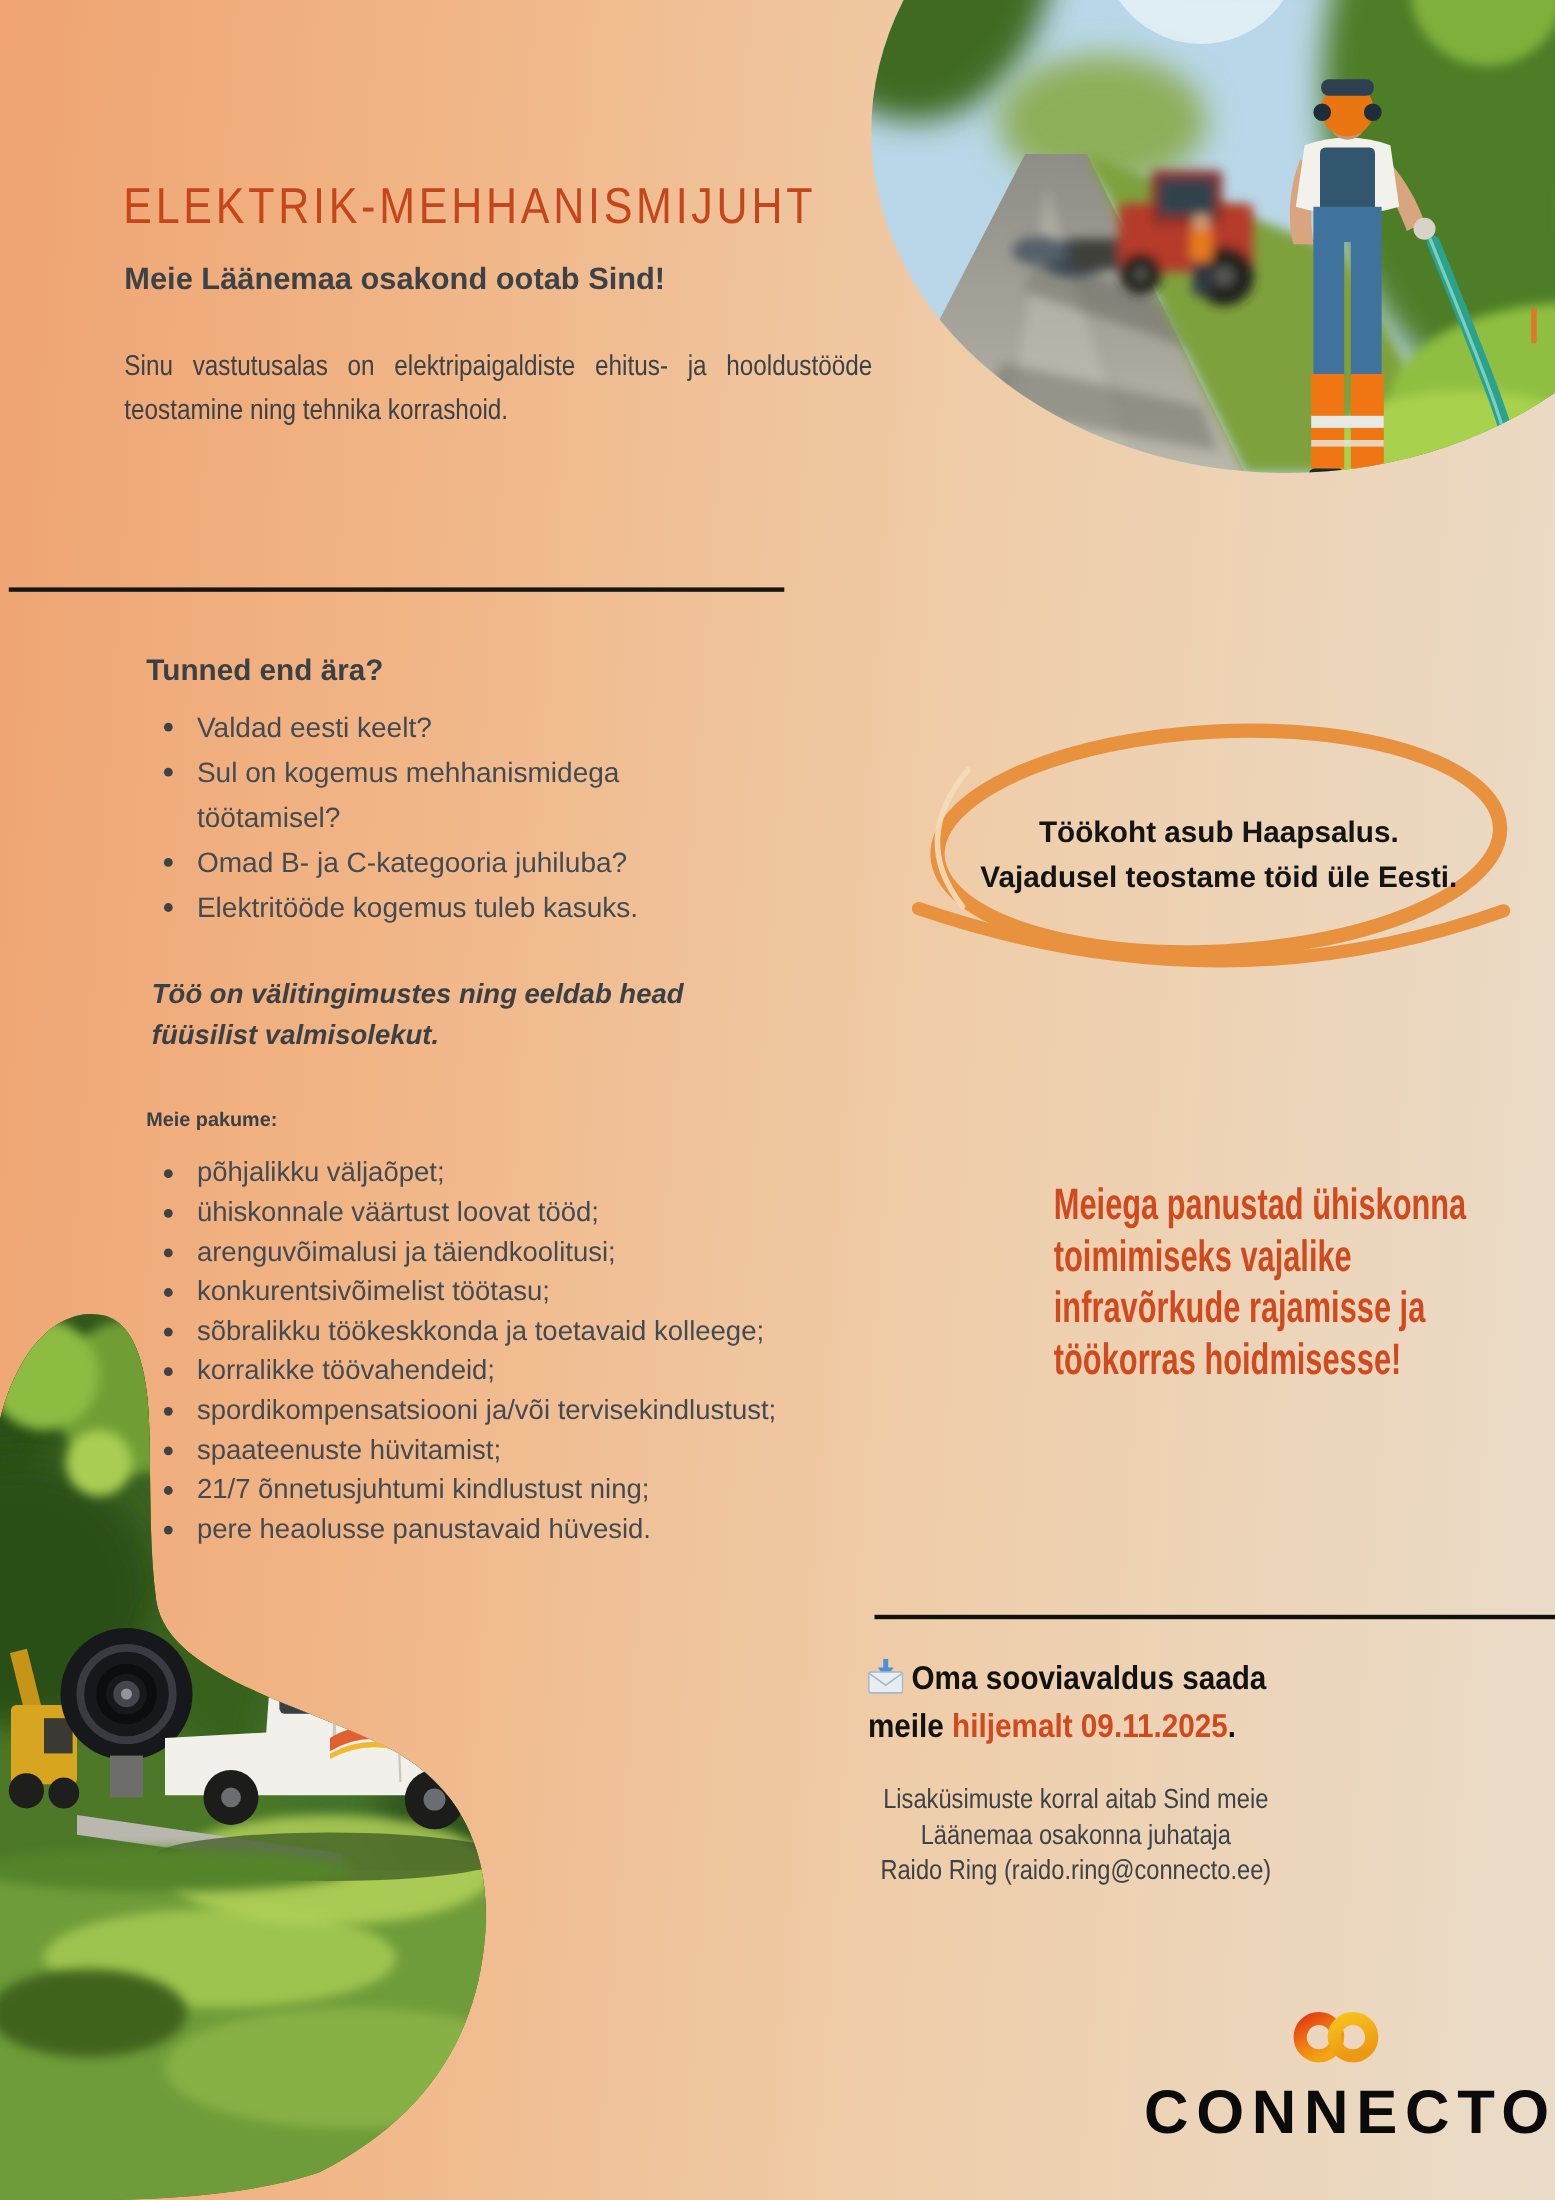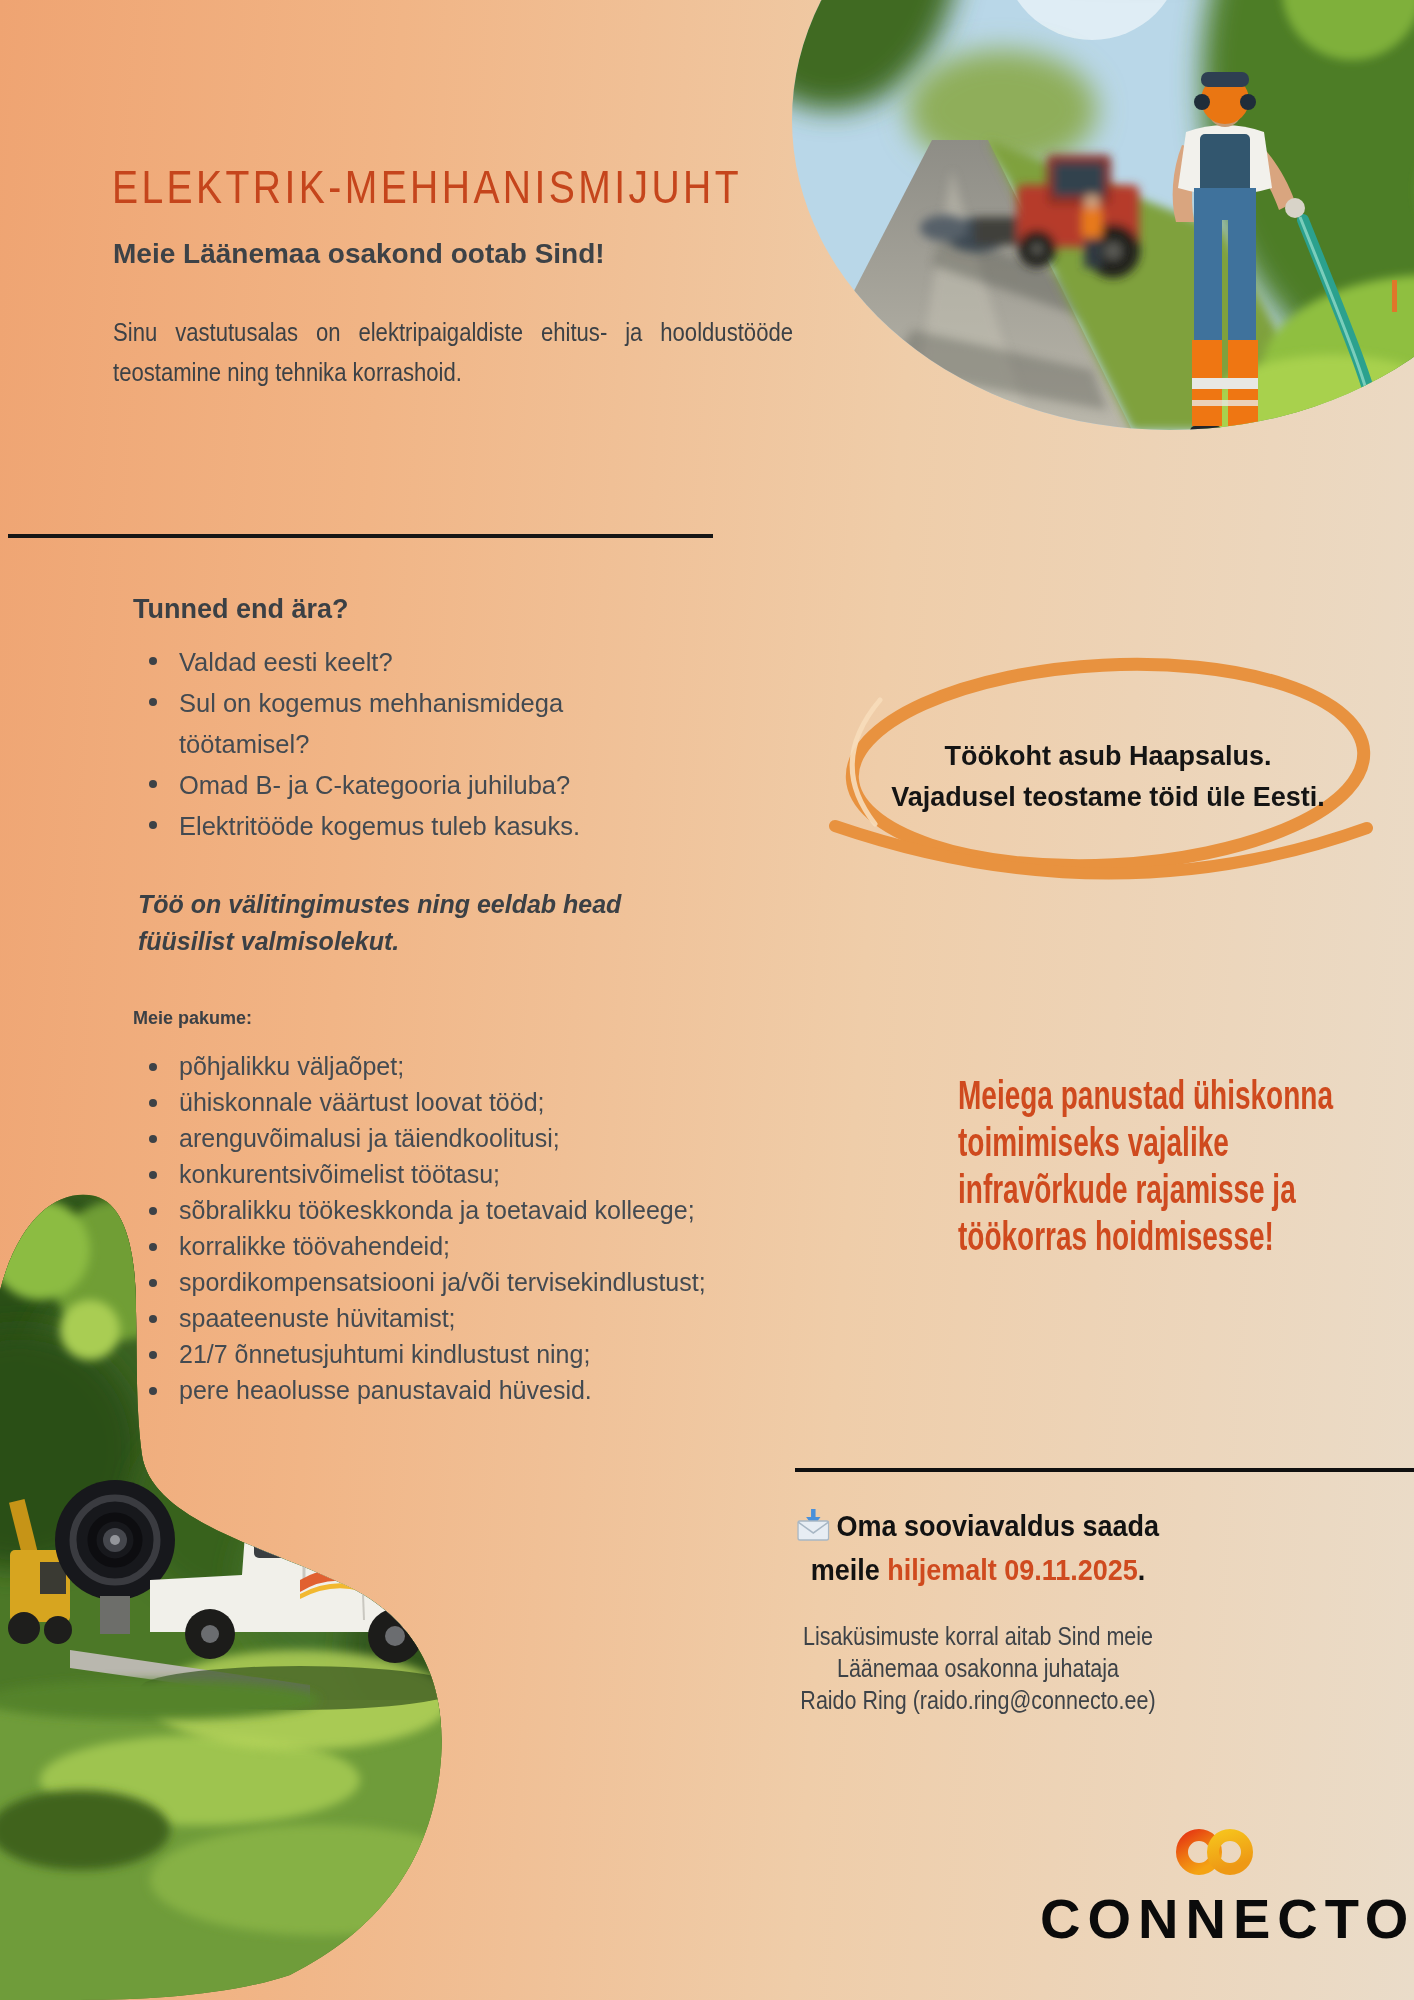--- a/index.html
+++ b/index.html
@@ -30,21 +30,21 @@
   
   .badge-ring{left:655px;top:628px;z-index:2;}
   .badge-text{left:798px;top:736px;width:620px;text-align:center;z-index:3;}
   .badge-text div{font-size:27px;font-weight:700;color:#141414;line-height:41px;white-space:nowrap;}
   
   .motto{left:895px;top:1072px;width:420px;z-index:2;}
   .motto div{font-size:40px;font-weight:700;color:#cf4a1e;line-height:47px;white-space:nowrap;
              transform:scaleX(.70);transform-origin:50% 50%;}
   
   .divider2{left:795px;top:1468px;width:619px;height:4px;background:#101010;z-index:2;}
-  .apply{left:768px;top:1504px;width:420px;text-align:center;z-index:2;}
+  .apply{left:768px;top:1504px;width:420px;text-align:left;z-index:2;}
   .apply .line{font-size:30px;font-weight:700;color:#121212;line-height:44px;white-space:nowrap;
                transform:scaleX(.9);transform-origin:50% 0;}
   .apply .hl{color:#cf4a1e;}
   .contact{left:768px;top:1620px;width:420px;text-align:center;z-index:2;}
   .contact div{font-size:25px;color:#3d4247;line-height:32px;white-space:nowrap;
                transform:scaleX(.86);transform-origin:50% 0;}
   .env-icon{vertical-align:-5px;margin-right:8px;}
   
   .logo{left:1040px;top:1824px;width:350px;text-align:center;z-index:2;}
   .wordmark{font-size:56px;font-weight:700;letter-spacing:7px;color:#0b0b0b;white-space:nowrap;margin-top:2px;}

